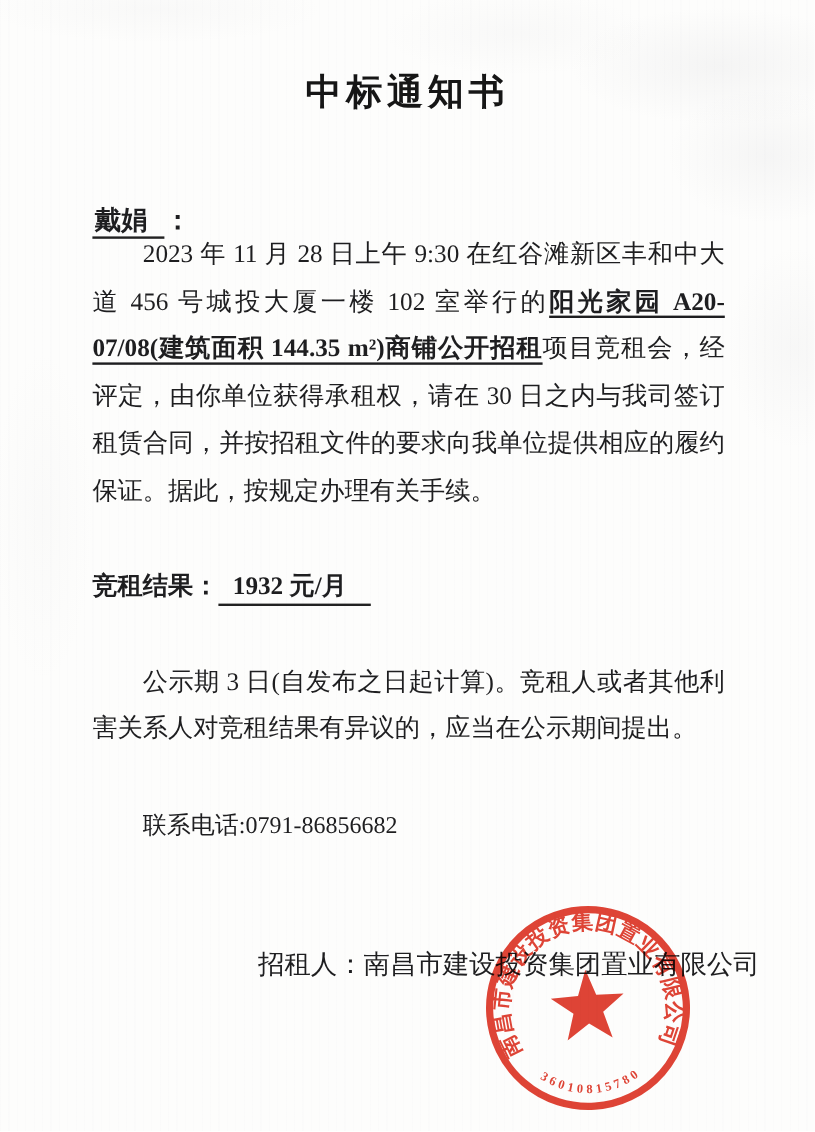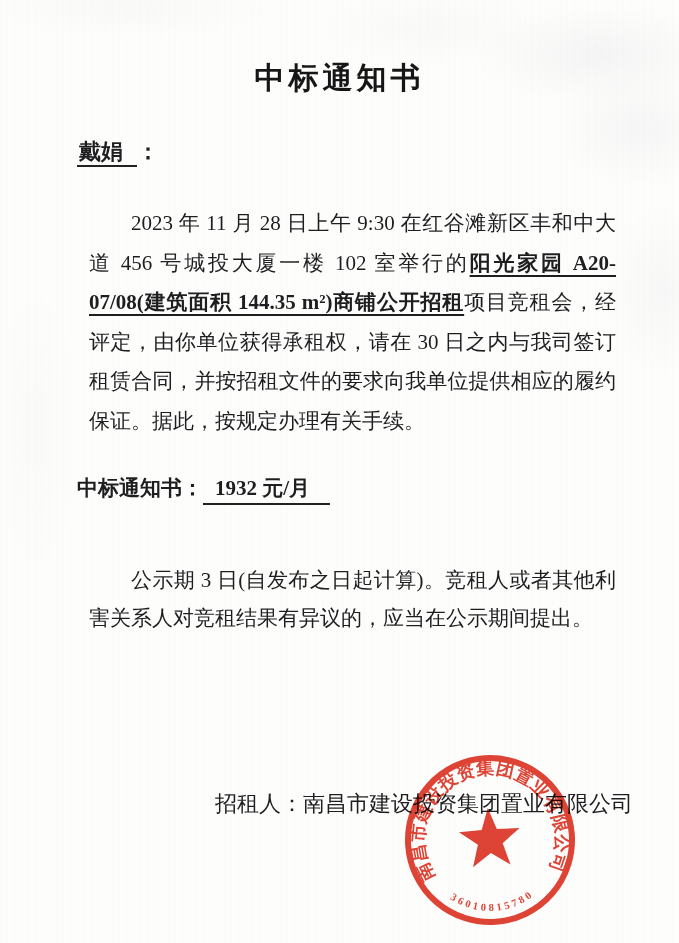--- a/index.html
+++ b/index.html
@@ -20,29 +20,29 @@
     font-family: "Liberation Serif", "DejaVu Serif", serif;
     color: #1e1e20;
   }
   .title {
     position: absolute; left: 0; top: 60; top: 60px; width: 679px;
     margin: 0; text-align: center;
     font-size: 30px; line-height: 36px; font-weight: 700; letter-spacing: 4px;
     color: #161616;
   }
   .addressee {
-    position: absolute; left: 77px; top: 136px;
+    position: absolute; left: 77px; top: 168px;
     font-size: 22px; line-height: 32px; font-weight: 700;
   }
   .addressee .name {
     border-bottom: 2px solid #222;
     padding: 0 14px 1px 2px;
   }
   .para {
-    position: absolute; left: 77px; width: 527px; margin: 12px;
+    position: absolute; left: 77px; width: 527px; margin: 0;
     font-size: 21px; text-align: justify;
   }
   .para1 { top: 192px; line-height: 39.5px; text-indent: 2em; }
   .para2 { top: 549px; line-height: 38px;  text-indent: 2em; }
   .hl {
     font-weight: 700;
     text-decoration: underline;
     text-decoration-thickness: 2px;
     text-underline-offset: 5px;
   }
@@ -78,25 +78,26 @@
 
   <div class="addressee">
     <span class="name">戴娟</span><span>：</span>
   </div>
 
   <p class="para para1">
     <span>2023 年 11 月 28 日上午 9:30 在红谷滩新区丰和中大道 456 号城投大厦一楼 102 室举行的</span><span class="hl">阳光家园 A20-07/08(建筑面积 144.35 m²)商铺公开招租</span><span>项目竞租会，经评定，由你单位获得承租权，请在 30 日之内与我司签订租赁合同，并按招租文件的要求向我单位提供相应的履约保证。据此，按规定办理有关手续。</span>
   </p>
 
   <div class="result">
-    <span class="label">中标通知书：</span><span class="value">1932 元/月</span>
+    <span class="label">竞租结果：</span><span class="value">1932 元/月</span>
   </div>
 
   <p class="para para2">公示期 3 日(自发布之日起计算)。竞租人或者其他利害关系人对竞租结果有异议的，应当在公示期间提出。</p>
 
+  <div class="line phone">联系电话:0791-86856682</div>
 
   <div class="lessor">招租人：南昌市建设投资集团置业有限公司</div>
 
   <div class="stamp">
     <svg width="184" height="184" viewBox="0 0 184 184" xmlns="http://www.w3.org/2000/svg">
       <defs>
         <path id="arcCompany" d="M 36 127 A 66 66 0 1 1 148 127" fill="none"></path>
         <path id="arcCode" d="M 46.4 146.4 A 71 71 0 0 0 137.6 146.4" fill="none"></path>
       </defs>
       <g transform="rotate(-4 92 92)">

